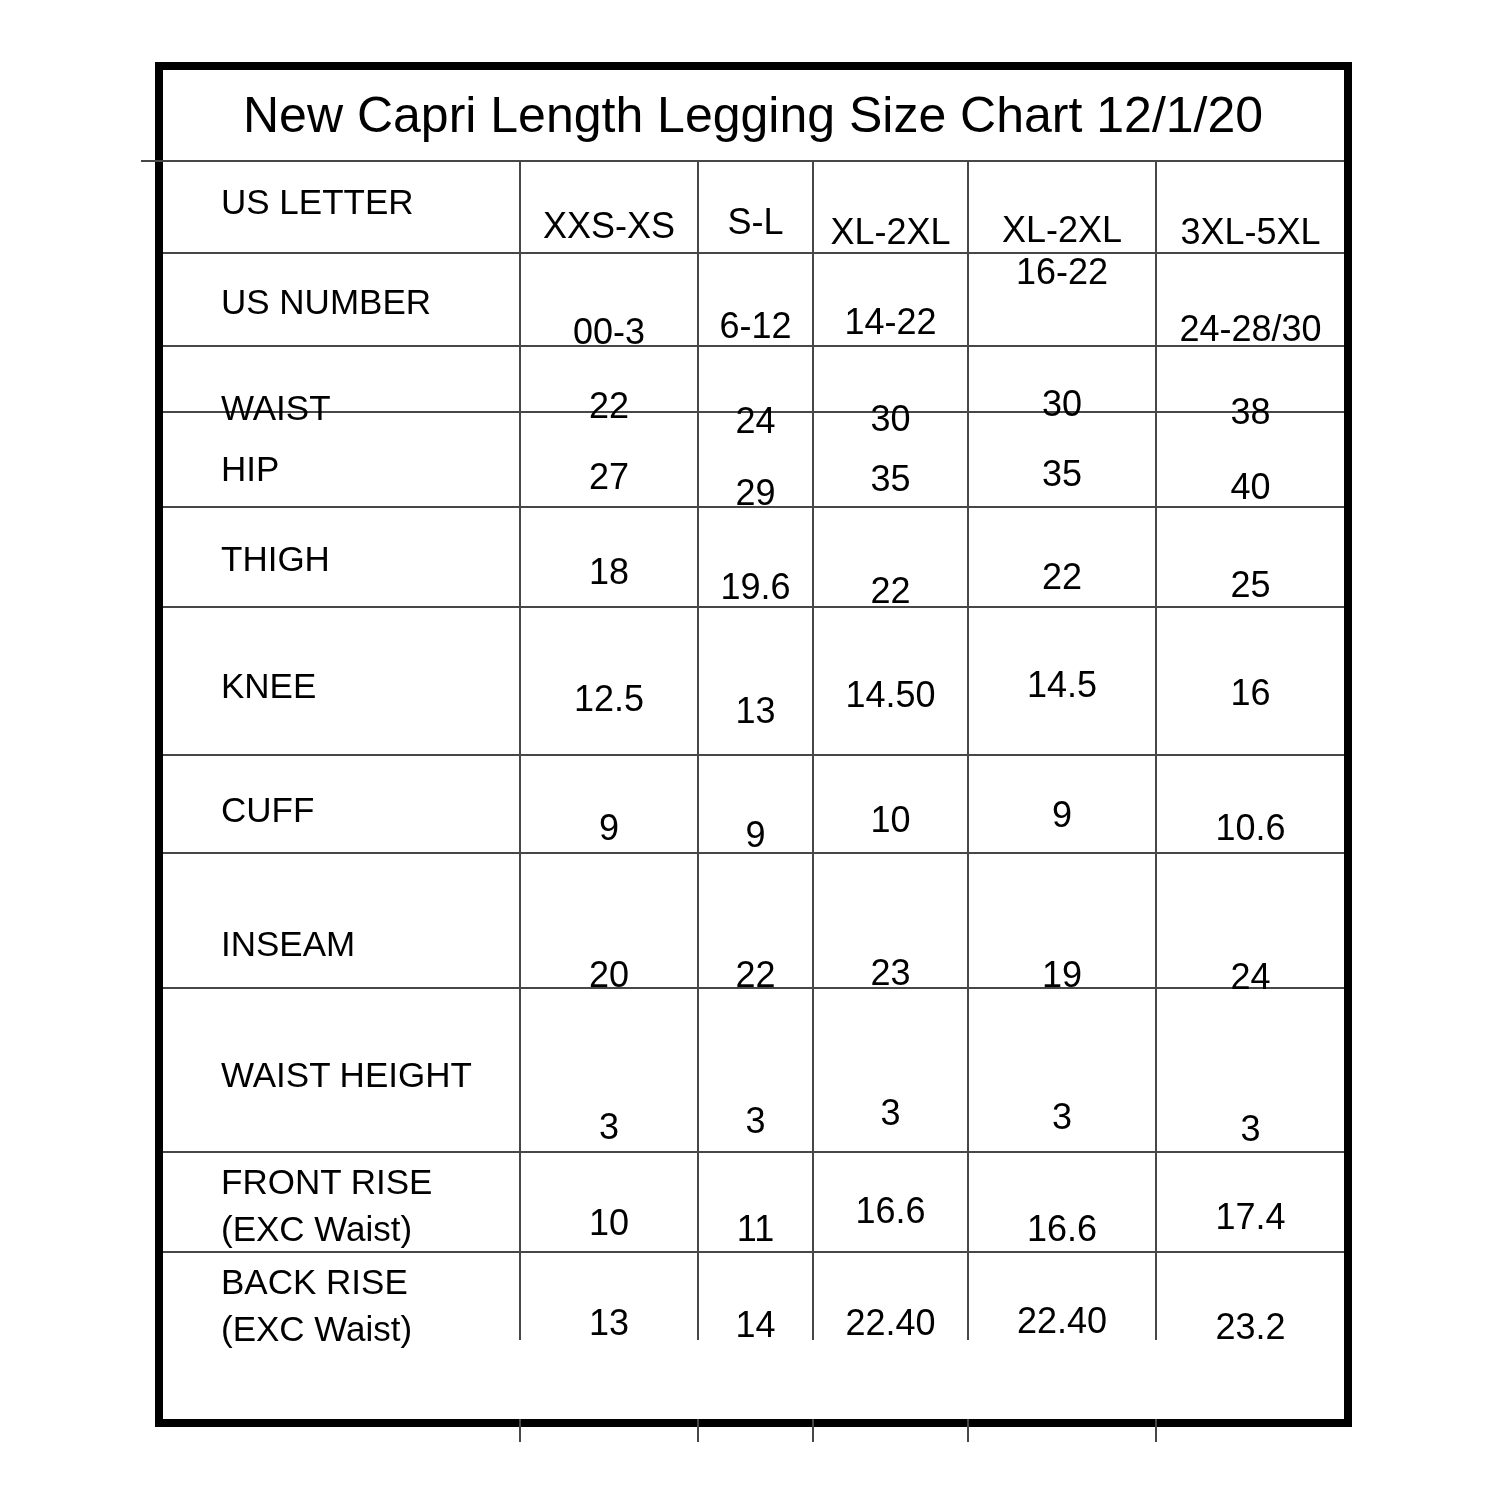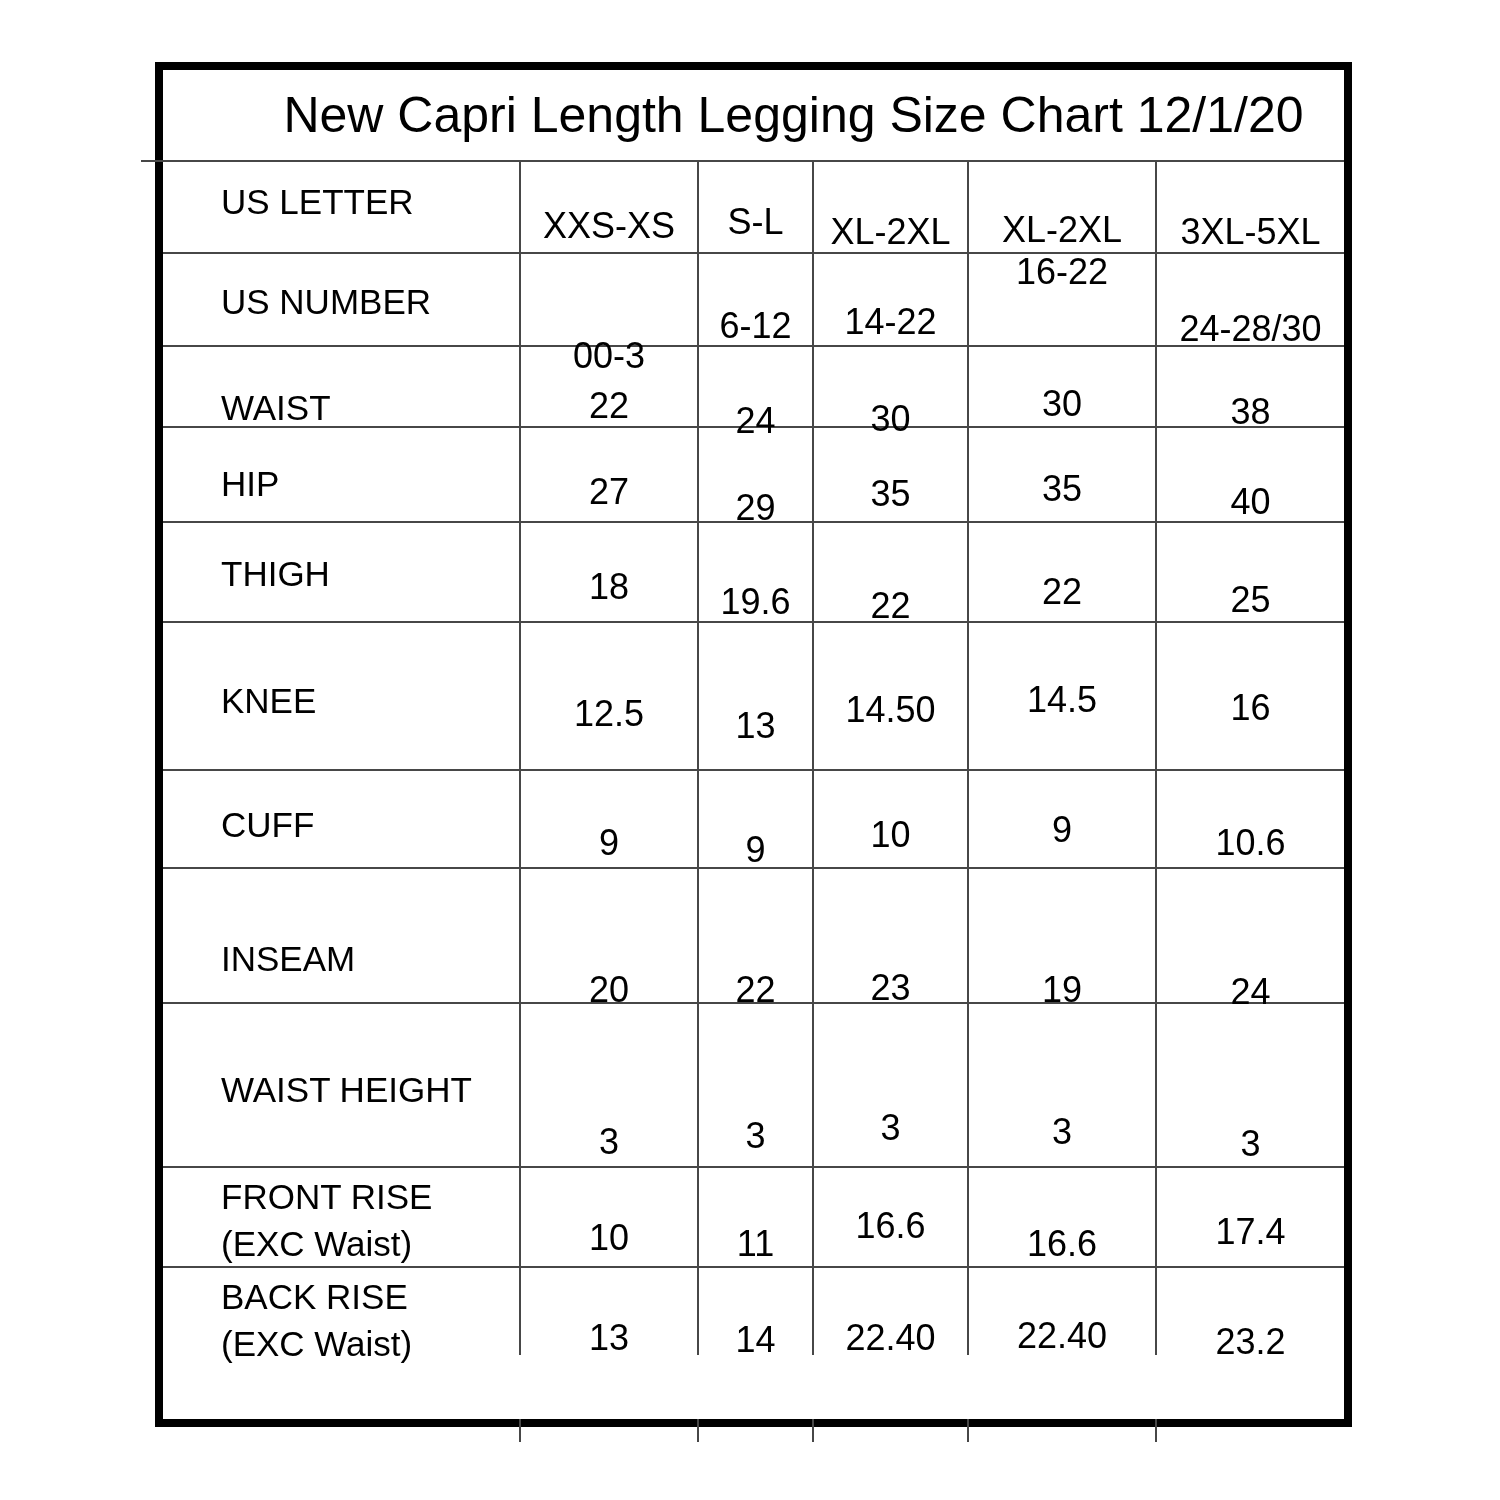--- a/index.html
+++ b/index.html
@@ -6,21 +6,21 @@
   body{
     width:1500px;height:1500px;position:relative;background:#ffffff;
     font-family:"Liberation Sans",sans-serif;color:#000;
     overflow:hidden;
   }
   .chart{
     position:absolute;left:155px;top:62px;width:1197px;height:1365px;
     box-sizing:border-box;border:8px solid #000;background:#fff;
     display:flex;flex-direction:column;
   }
-  .row{display:flex;box-sizing:border-box;border-bottom:2px solid #474747;justify-content:center;}
+  .row{display:flex;box-sizing:border-box;border-bottom:2px solid #474747;}
   .row.last{border-bottom:none;}
   .title-row{align-items:center;}
   .title{
     font-size:50px;line-height:52px;padding-left:80px;white-space:nowrap;
     letter-spacing:0px;
   }
   .c{box-sizing:border-box;border-right:2px solid #474747;overflow:visible;}
   .c.end{border-right:none;}
   .c0{width:358px}.c1{width:178px}.c2{width:115px}.c3{width:155px}.c4{width:188px}.c5{width:187px}
   
@@ -53,28 +53,28 @@
     <div class="c c2 v" style="padding-top:42px"><span>S-L</span></div>
     <div class="c c3 v" style="padding-top:52px"><span>XL-2XL</span></div>
     <div class="c c4 v" style="padding-top:50px"><span>XL-2XL</span></div>
     <div class="c c5 v end" style="padding-top:52px"><span>3XL-5XL</span></div>
   </div>
 
   <div class="row" style="height:93px">
     <div class="c c0 l" style="padding-top:24px">
         <span class="lbl">US NUMBER</span>
       </div>
-    <div class="c c1 v" style="padding-top:84px"><span>00-3</span></div>
+    <div class="c c1 v" style="padding-top:60px"><span>00-3</span></div>
     <div class="c c2 v" style="padding-top:54px"><span>6-12</span></div>
     <div class="c c3 v" style="padding-top:50px"><span>14-22</span></div>
     <div class="c c4 v" style=""><span>16-22</span></div>
     <div class="c c5 v end" style="padding-top:57px"><span>24-28/30</span></div>
   </div>
 
-  <div class="row" style="height:81px">
+  <div class="row" style="height:66px">
     <div class="c c0 l" style="padding-top:37px">
         <span class="lbl">WAIST</span>
       </div>
     <div class="c c1 v" style="padding-top:41px"><span>22</span></div>
     <div class="c c2 v" style="padding-top:56px"><span>24</span></div>
     <div class="c c3 v" style="padding-top:54px"><span>30</span></div>
     <div class="c c4 v" style="padding-top:39px"><span>30</span></div>
     <div class="c c5 v end" style="padding-top:47px"><span>38</span></div>
   </div>
 

